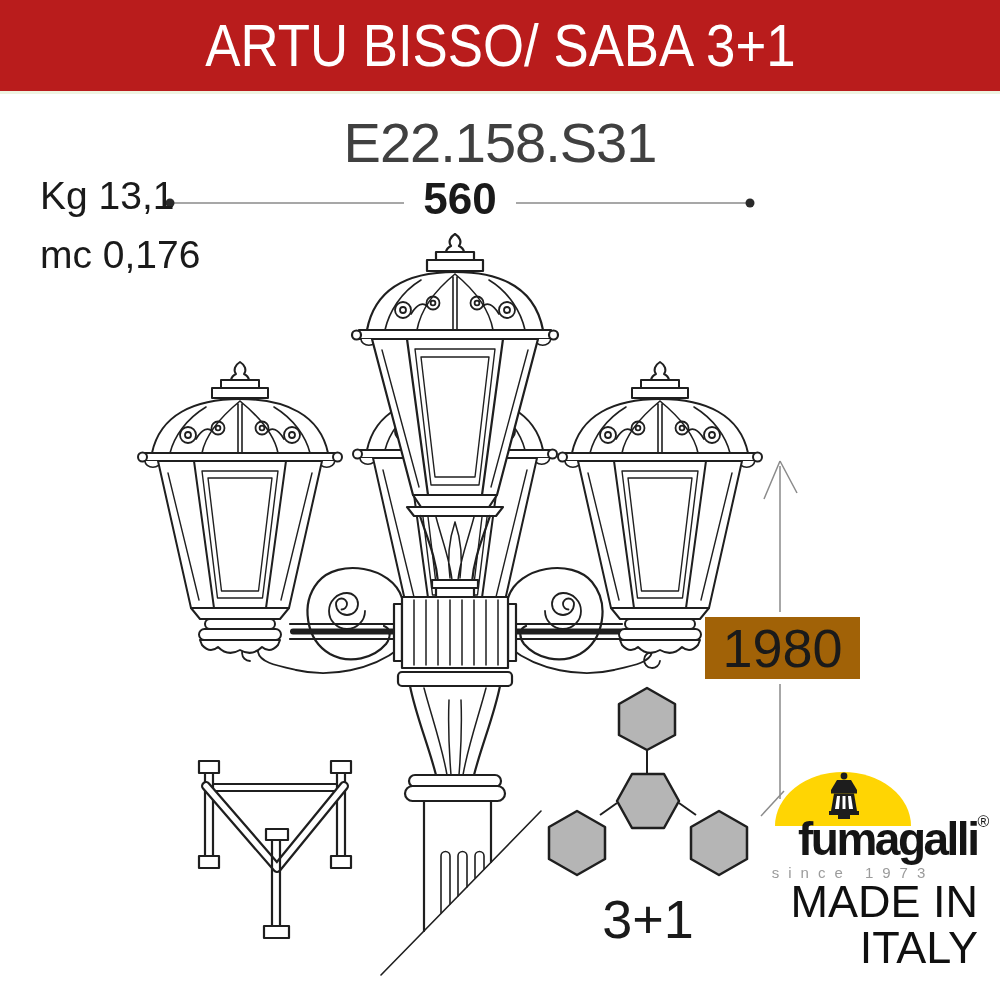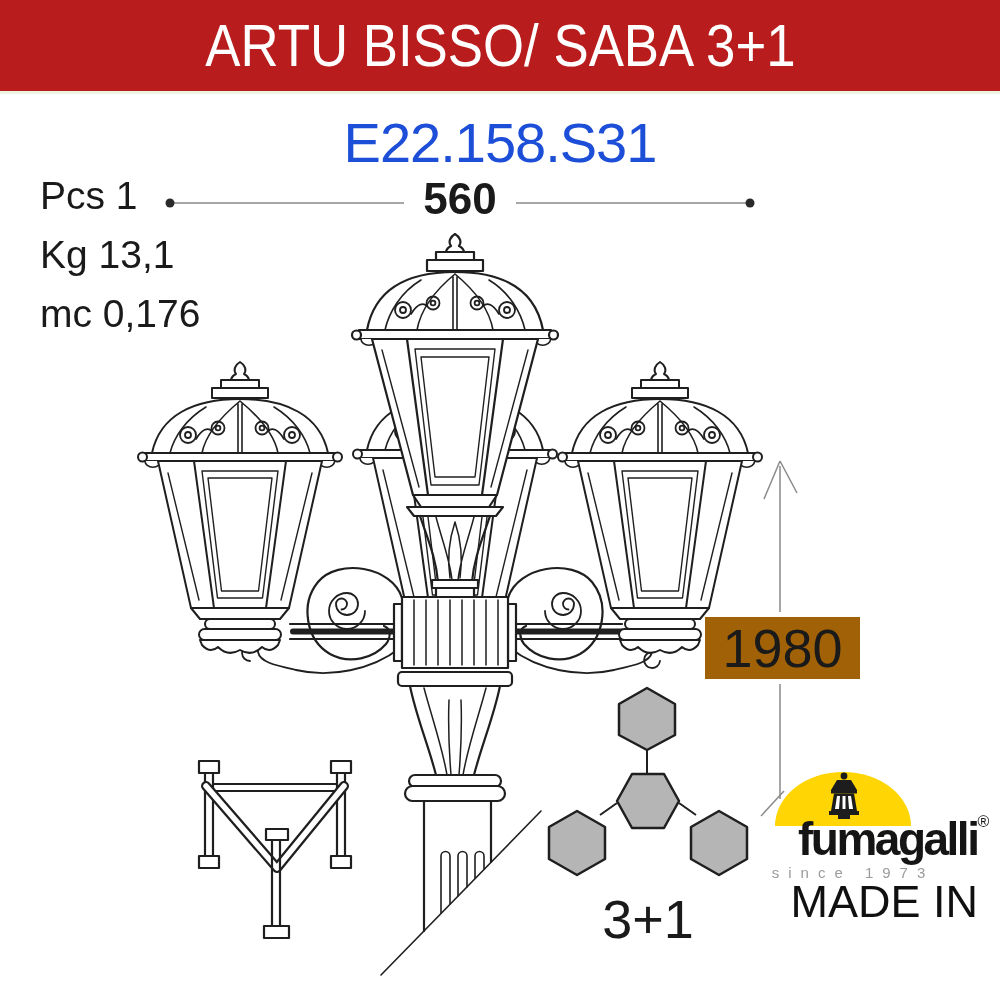--- a/index.html
+++ b/index.html
@@ -3,21 +3,21 @@
 <meta charset="utf-8">
 <style>
   html,body{margin:0;padding:0;}
   body{width:1000px;height:1000px;position:relative;background:#ffffff;
        font-family:"Liberation Sans",sans-serif;overflow:hidden;}
   .banner{position:absolute;left:0;top:0;width:1000px;height:91px;background:#b91c1c;
           border-bottom:3px solid #edf4e2;display:flex;align-items:center;justify-content:center;}
   .banner .title{color:#ffffff;font-size:60px;letter-spacing:0px;white-space:nowrap;
                  transform:scaleX(.88);transform-origin:center;}
   .model{position:absolute;left:0;top:110px;width:1000px;text-align:center;
-         font-size:56px;color:#1d4ed8;letter-spacing:-1px;}
+         font-size:56px;color:#404040;letter-spacing:-1px;}
   .dim-560{position:absolute;left:340px;top:174px;width:240px;text-align:center;
            font-size:44px;color:#1a1a1a;font-weight:bold;}
   .dim-1980{position:absolute;left:705px;top:617px;width:155px;text-align:center;
             font-size:54px;color:#1a1a1a;background:#a16207;}
   .specs{position:absolute;left:40px;top:166px;font-size:39px;color:#1a1a1a;line-height:59px;}
   .config-label{position:absolute;left:568px;top:888px;width:160px;text-align:center;
                 font-size:54px;color:#1a1a1a;}
   .wordmark-row{position:absolute;left:750px;top:812px;width:218px;white-space:nowrap;}
   .wordmark{font-size:46px;font-weight:bold;letter-spacing:-2.5px;color:#151515;margin-left:48px;}
   .regmark{font-size:16px;color:#151515;vertical-align:28px;letter-spacing:0;}
@@ -194,29 +194,29 @@
   </g>
 </svg>
 
 <div class="banner">
   <span class="title">ARTU BISSO/ SABA 3+1</span>
 </div>
 
 <div class="model">E22.158.S31</div>
 
 <div class="specs">
-  <div>Pcs 1</div>
   <div>Kg 13,1</div>
   <div>mc 0,176</div>
 </div>
 
 <div class="dim-560">560</div>
 <div class="dim-1980">1980</div>
 
 <div class="config-label">3+1</div>
 
 <div class="wordmark-row"><span class="wordmark">fumagalli</span><span class="regmark">®</span></div>
 
 <div class="since">since 1973</div>
 
 <div class="madein">
   <div>MADE IN</div>
+  <div>ITALY</div>
 </div>
 
 </body></html>

